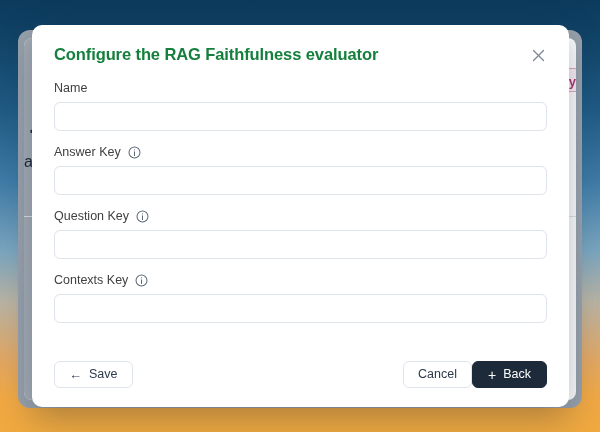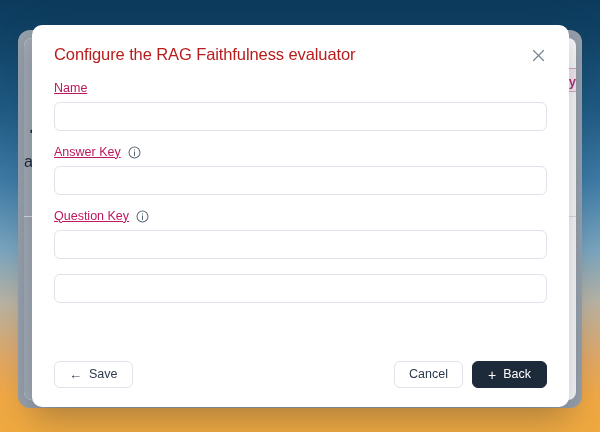--- a/index.html
+++ b/index.html
@@ -111,22 +111,22 @@
 
   .modal-header {
     display: flex;
     align-items: flex-start;
     justify-content: space-between;
     margin-bottom: 16px;
   }
 
   .modal-title {
     font-size: 16.5px;
-    font-weight: 400;
-    color: #b91c1c;
+    font-weight: 700;
+    color: #15803d;
     line-height: 1.2;
     letter-spacing: -0.1px;
   }
 
   .close-btn {
     width: 22px;
     height: 22px;
     display: flex;
     align-items: center;
     justify-content: center;
@@ -136,24 +136,23 @@
     margin-right: -2px;
   }
   .close-btn svg { display: block; }
 
   .field { margin-bottom: 15px; }
 
   .field-label {
     display: flex;
     gap: 7px;
     font-size: 12.5px;
-    color: #be185d;
+    color: #404040;
     margin-bottom: 7px;
     line-height: 1;
-    text-decoration: underline;
   }
 
   .info-icon {
     width: 13px;
     height: 13px;
     color: #5b6876;
     display: inline-flex;
     align-items: center;
     justify-content: center;
     cursor: pointer;
@@ -181,21 +180,20 @@
     left: 22px;
     right: 22px;
     bottom: 19px;
     display: flex;
     align-items: center;
     justify-content: space-between;
   }
   .footer-right {
     display: flex;
     align-items: center;
-    gap: 9px;
     margin-left: 12px;
   }
 
   .btn {
     font-family: "Liberation Sans", sans-serif;
     font-size: 12.5px;
     border-radius: 6px;
     height: 27px;
     display: inline-flex;
     align-items: center;
@@ -283,20 +281,30 @@
           <circle cx="7" cy="7" r="5.9"></circle>
           <line x1="7" y1="6.2" x2="7" y2="10.1" stroke-linecap="round"></line>
           <circle cx="7" cy="4.1" r="0.62" fill="currentColor" stroke="none"></circle>
         </svg>
       </span>
     </div>
     <input class="text-input" type="text" placeholder="" style="">
   </div>
 
   <div class="field">
+    <div class="field-label">
+      <span>Contexts Key</span>
+      <span class="info-icon">
+        <svg width="13" height="13" viewBox="0 0 14 14" fill="none" stroke="currentColor" stroke-width="1.1">
+          <circle cx="7" cy="7" r="5.9"></circle>
+          <line x1="7" y1="6.2" x2="7" y2="10.1" stroke-linecap="round"></line>
+          <circle cx="7" cy="4.1" r="0.62" fill="currentColor" stroke="none"></circle>
+        </svg>
+      </span>
+    </div>
     <input class="text-input" type="text" placeholder="" style="">
   </div>
 
   <div class="modal-footer">
     <div class="btn btn-ghost">
       <span class="gl">←</span>
       <span>Save</span>
     </div>
     <div class="footer-right">
       <div class="btn btn-ghost">

